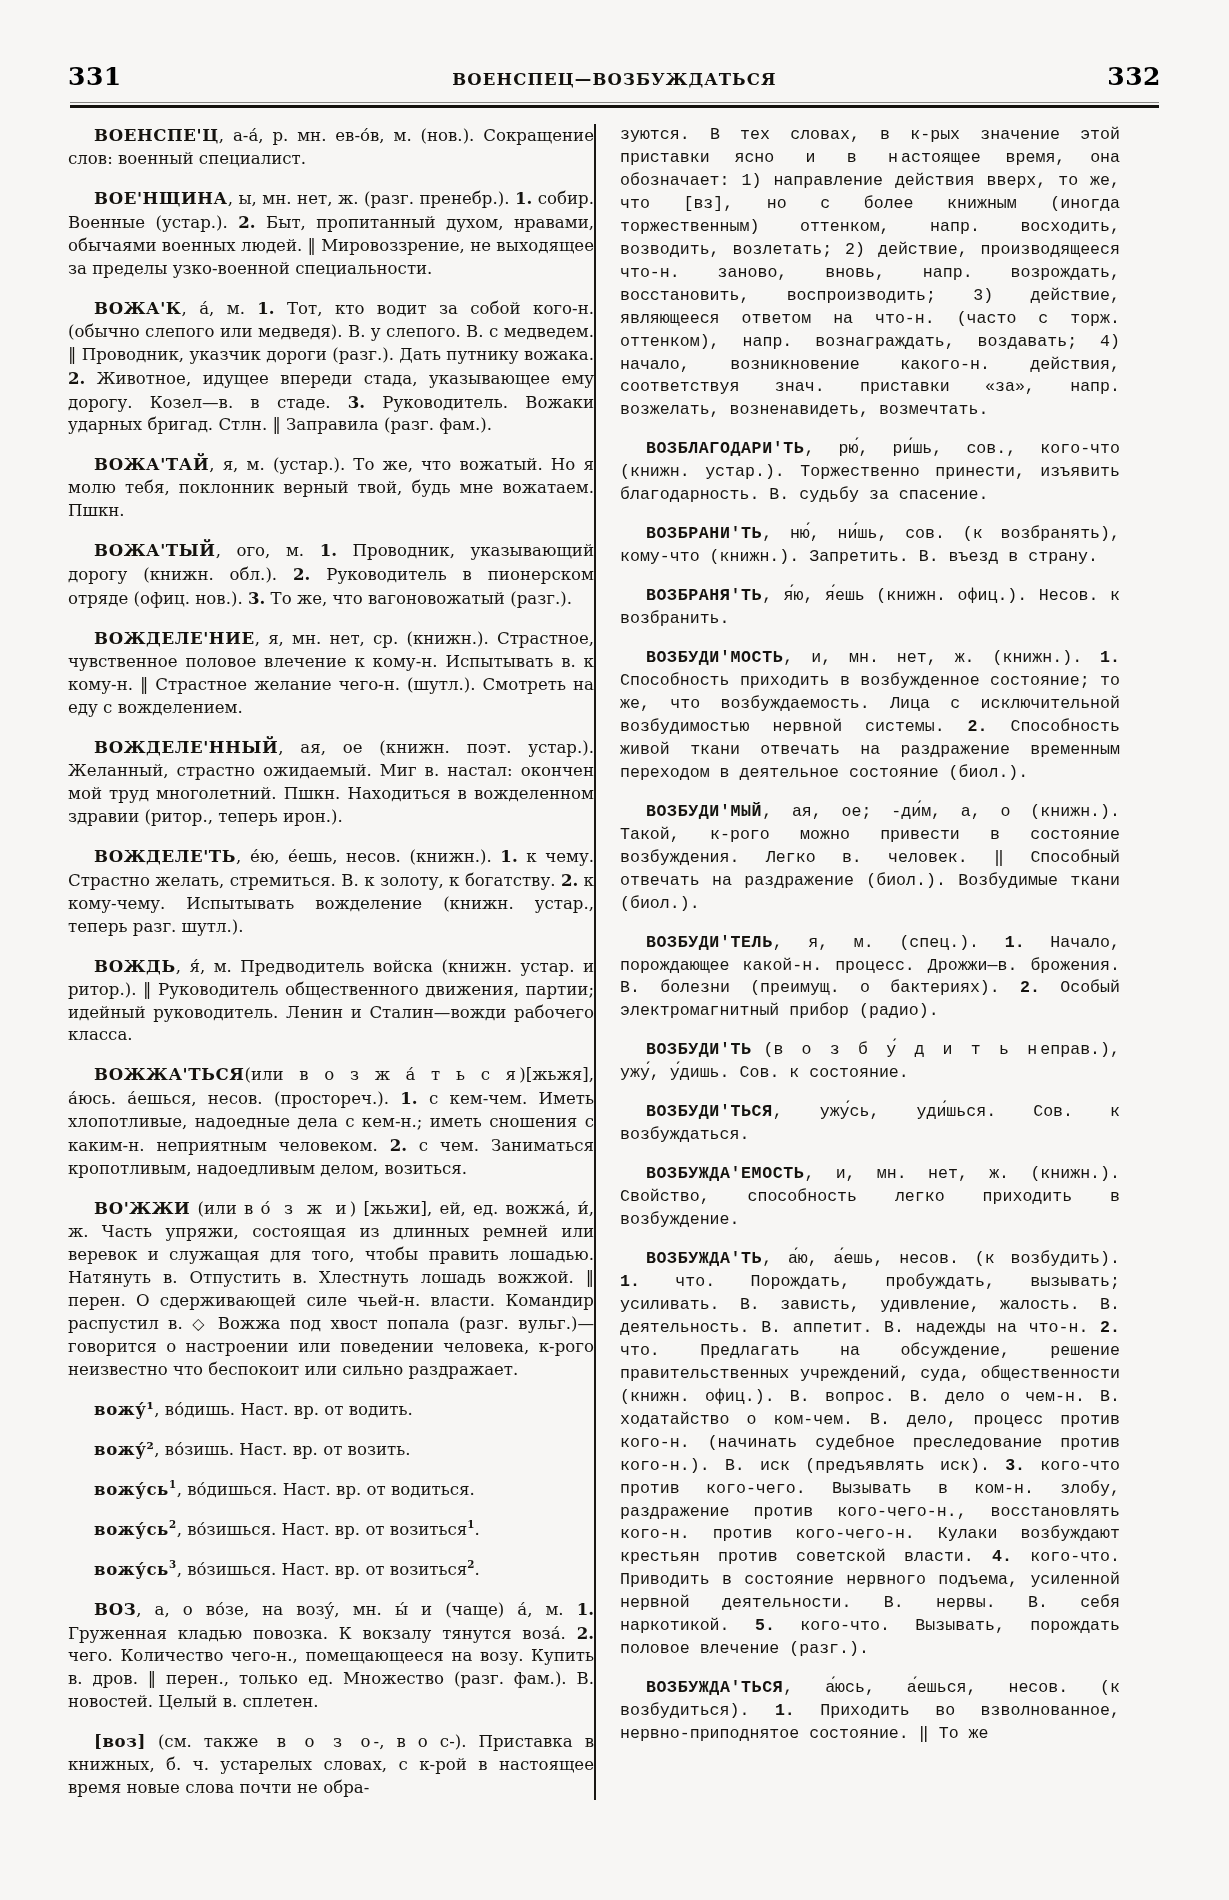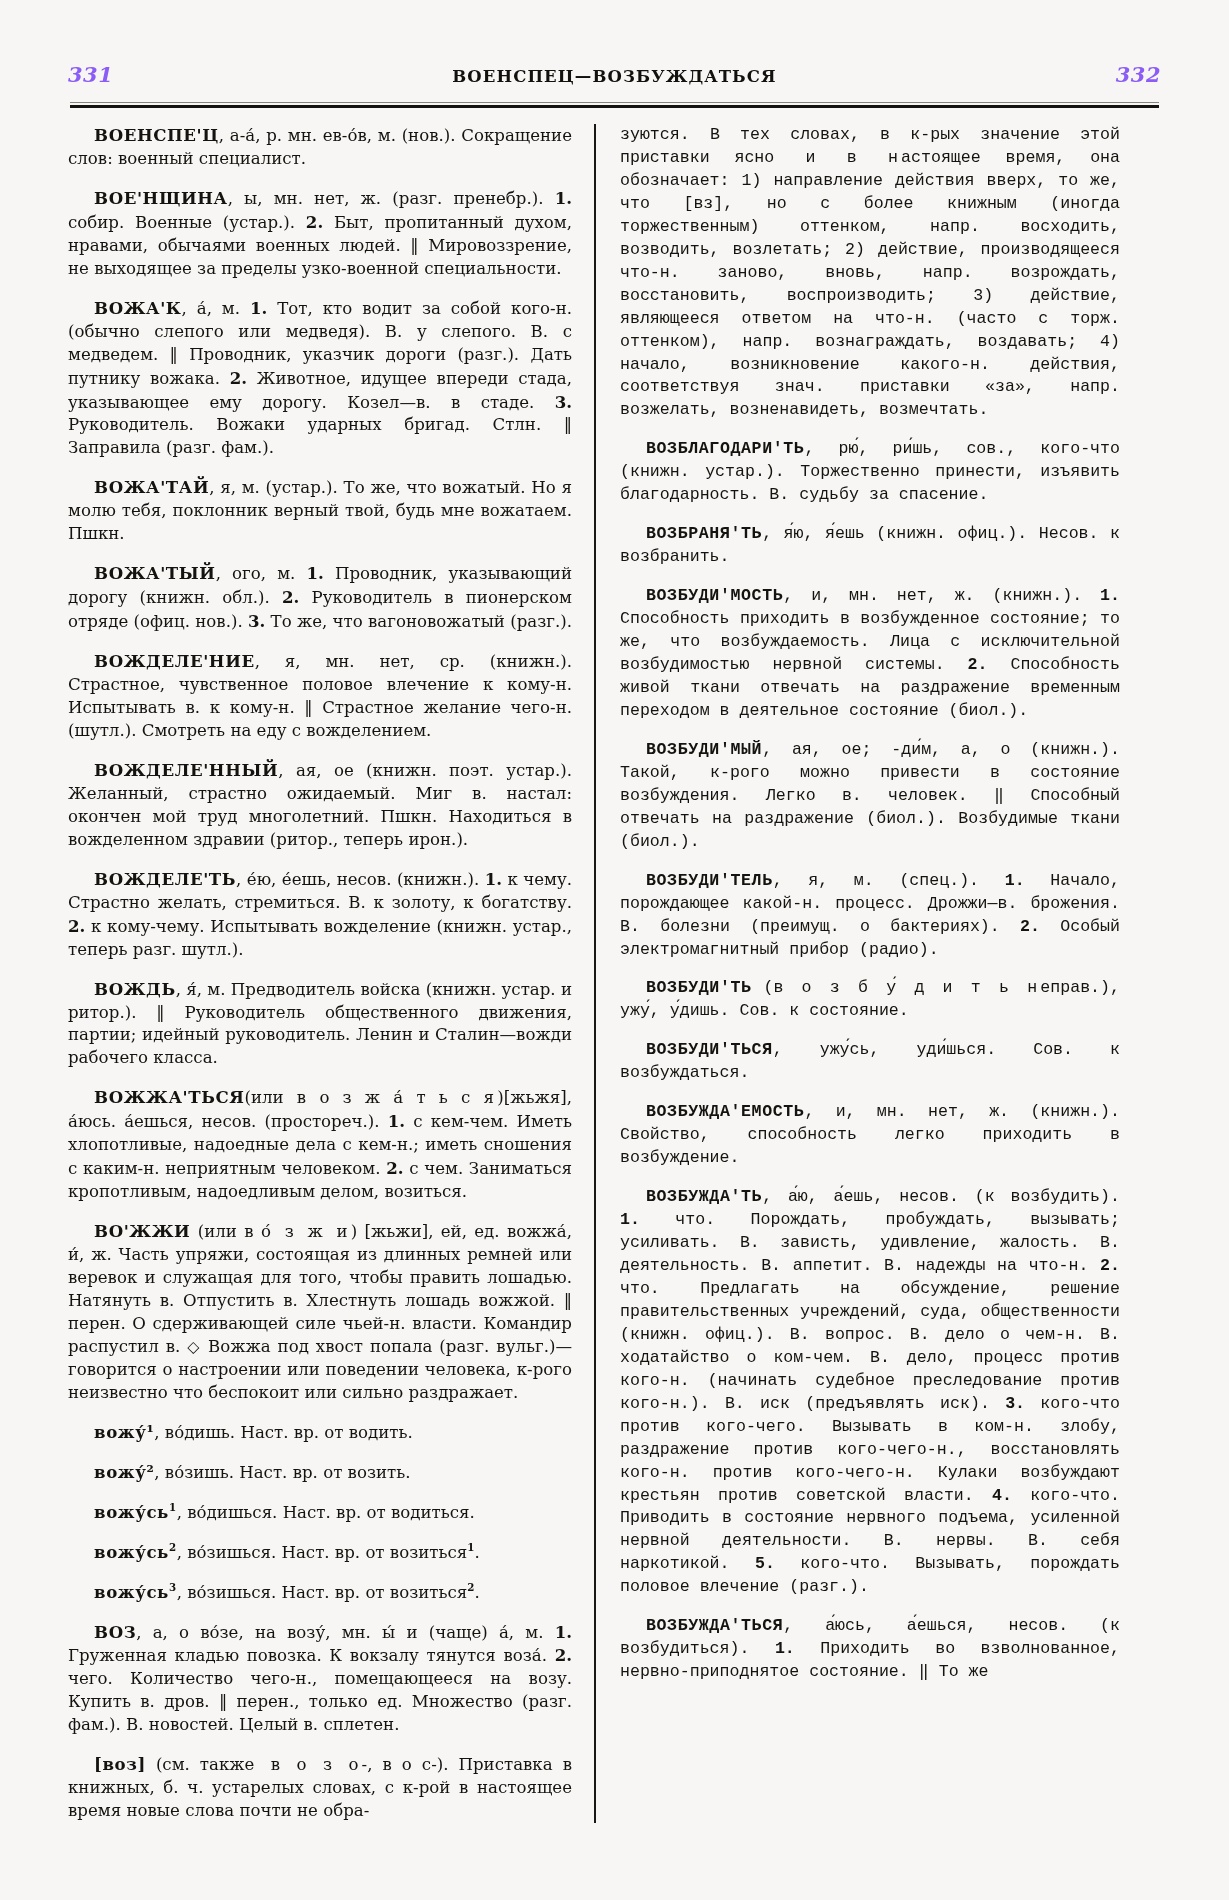--- a/index.html
+++ b/index.html
@@ -25,24 +25,23 @@
     left: 68px;
     right: 68px;
     top: 62px;
     height: 30px;
     display: flex;
     align-items: baseline;
     justify-content: space-between;
   }
   .folio {
     font-weight: 700;
-    font-size: 21px;
+    font-size: 25px;
     letter-spacing: 0.5px;
-    color: #8b5cf6;
-    font-style: italic;
+    color: #000000;
   }
   .head-title {
     font-weight: 700;
     font-size: 16.5px;
     letter-spacing: 1.1px;
     color: #13110d;
     text-align: center;
     flex: 1;
     transform: scaleY(1.06);
   }
@@ -71,21 +70,21 @@
     left: 68px;
     right: 62px;
     top: 124px;
     display: flex;
     gap: 0;
   }
   .col {
     width: 526px;
     box-sizing: border-box;
   }
-  .col-left { padding-right: 22px; }
+  .col-left { }
   .col-right {
     padding-left: 24px;
     border-left: 2px solid #1a1814;
     font-family: Liberation Mono, monospace;
   }
 
   .body-text {
     font-size: 16.6px;
     line-height: 22.95px;
     text-align: justify;
@@ -160,20 +159,21 @@
           <p class="body-text entry"><b class="hw">вожу́сь<sup>3</sup></b><span>, во́зишься. Наст. вр. от возиться<sup>2</sup>.</span></p>
           <p class="body-text entry"><b class="hw">ВОЗ</b><span>, а, о во́зе, на возу́, мн. ы́ и (чаще) а́, м.</span><span> <span class="num">1.</span> Груженная кладью повозка. К вокзалу тянутся воза́. <span class="num">2.</span> чего. Количество чего-н., помещающееся на возу. Купить в. дров. ‖ перен., только ед. Множество (разг. фам.). В. новостей. Целый в. сплетен.</span></p>
           <p class="body-text entry"><b class="hw">[воз]</b><span> (см. такж<span class="sp">е в о з о</span>-, в о с-).</span><span> Приставка в книжных, б. ч. устарелых словах, с к-рой в настоящее время новые слова почти не обра-</span></p>
         </div>
     </div>
 
     <div class="col col-right">
       <div id="right-body">
           <p class="body-text entry cont"><span>зуются. В тех словах, в к-рых значение этой приставки ясн<span class="sp">о и в н</span>астоящее время, она обозначает: 1) направление действия вверх, то же, что [вз], но с более книжным (иногда торжественным) оттенком, напр. восходить, возводить, возлетать; 2) действие, производящееся что-н. заново, вновь, напр. возрождать, восстановить, воспроизводить; 3) действие, являющееся ответом на что-н. (часто с торж. оттенком), напр. вознаграждать, воздавать; 4) начало, возникновение какого-н. действия, соответствуя знач. приставки «за», напр. возжелать, возненавидеть, возмечтать.</span></p>
           <p class="body-text entry"><b class="hw">ВОЗБЛАГОДАРИ'ТЬ</b><span>, рю́, ри́шь, сов., кого-что (книжн. устар.).</span><span> Торжественно принести, изъявить благодарность. В. судьбу за спасение.</span></p>
+          <p class="body-text entry"><b class="hw">ВОЗБРАНИ'ТЬ</b><span>, ню́, ни́шь, сов. (к возбранять), кому-что (книжн.).</span><span> Запретить. В. въезд в страну.</span></p>
           <p class="body-text entry"><b class="hw">ВОЗБРАНЯ'ТЬ</b><span>, я́ю, я́ешь (книжн. офиц.).</span><span> Несов. к возбранить.</span></p>
           <p class="body-text entry"><b class="hw">ВОЗБУДИ'МОСТЬ</b><span>, и, мн. нет, ж. (книжн.).</span><span> <span class="num">1.</span> Способность приходить в возбужденное состояние; то же, что возбуждаемость. Лица с исключительной возбудимостью нервной системы. <span class="num">2.</span> Способность живой ткани отвечать на раздражение временным переходом в деятельное состояние (биол.).</span></p>
           <p class="body-text entry"><b class="hw">ВОЗБУДИ'МЫЙ</b><span>, ая, ое; -ди́м, а, о (книжн.).</span><span> Такой, к-рого можно привести в состояние возбуждения. Легко в. человек. ‖ Способный отвечать на раздражение (биол.). Возбудимые ткани (биол.).</span></p>
           <p class="body-text entry"><b class="hw">ВОЗБУДИ'ТЕЛЬ</b><span>, я, м. (спец.).</span><span> <span class="num">1.</span> Начало, порождающее какой-н. процесс. Дрожжи—в. брожения. В. болезни (преимущ. о бактериях). <span class="num">2.</span> Особый электромагнитный прибор (радио).</span></p>
           <p class="body-text entry"><b class="hw">ВОЗБУДИ'ТЬ</b><span> (<span class="sp">в о з б у</span><span class="sp">́ д и т ь н</span>еправ.), ужу́, у́дишь.</span><span> Сов. к состояние.</span></p>
           <p class="body-text entry"><b class="hw">ВОЗБУДИ'ТЬСЯ</b><span>, ужу́сь, уди́шься.</span><span> Сов. к возбуждаться.</span></p>
           <p class="body-text entry"><b class="hw">ВОЗБУЖДА'ЕМОСТЬ</b><span>, и, мн. нет, ж. (книжн.).</span><span> Свойство, способность легко приходить в возбуждение.</span></p>
           <p class="body-text entry"><b class="hw">ВОЗБУЖДА'ТЬ</b><span>, а́ю, а́ешь, несов. (к возбудить).</span><span> <span class="num">1.</span> что. Порождать, пробуждать, вызывать; усиливать. В. зависть, удивление, жалость. В. деятельность. В. аппетит. В. надежды на что-н. <span class="num">2.</span> что. Предлагать на обсуждение, решение правительственных учреждений, суда, общественности (книжн. офиц.). В. вопрос. В. дело о чем-н. В. ходатайство о ком-чем. В. дело, процесс против кого-н. (начинать судебное преследование против кого-н.). В. иск (предъявлять иск). <span class="num">3.</span> кого-что против кого-чего. Вызывать в ком-н. злобу, раздражение против кого-чего-н., восстановлять кого-н. против кого-чего-н. Кулаки возбуждают крестьян против советской власти. <span class="num">4.</span> кого-что. Приводить в состояние нервного подъема, усиленной нервной деятельности. В. нервы. В. себя наркотикой. <span class="num">5.</span> кого-что. Вызывать, порождать половое влечение (разг.).</span></p>
           <p class="body-text entry"><b class="hw">ВОЗБУЖДА'ТЬСЯ</b><span>, а́юсь, а́ешься, несов. (к возбудиться).</span><span> <span class="num">1.</span> Приходить во взволнованное, нервно-приподнятое состояние. ‖ То же</span></p>
         </div>

